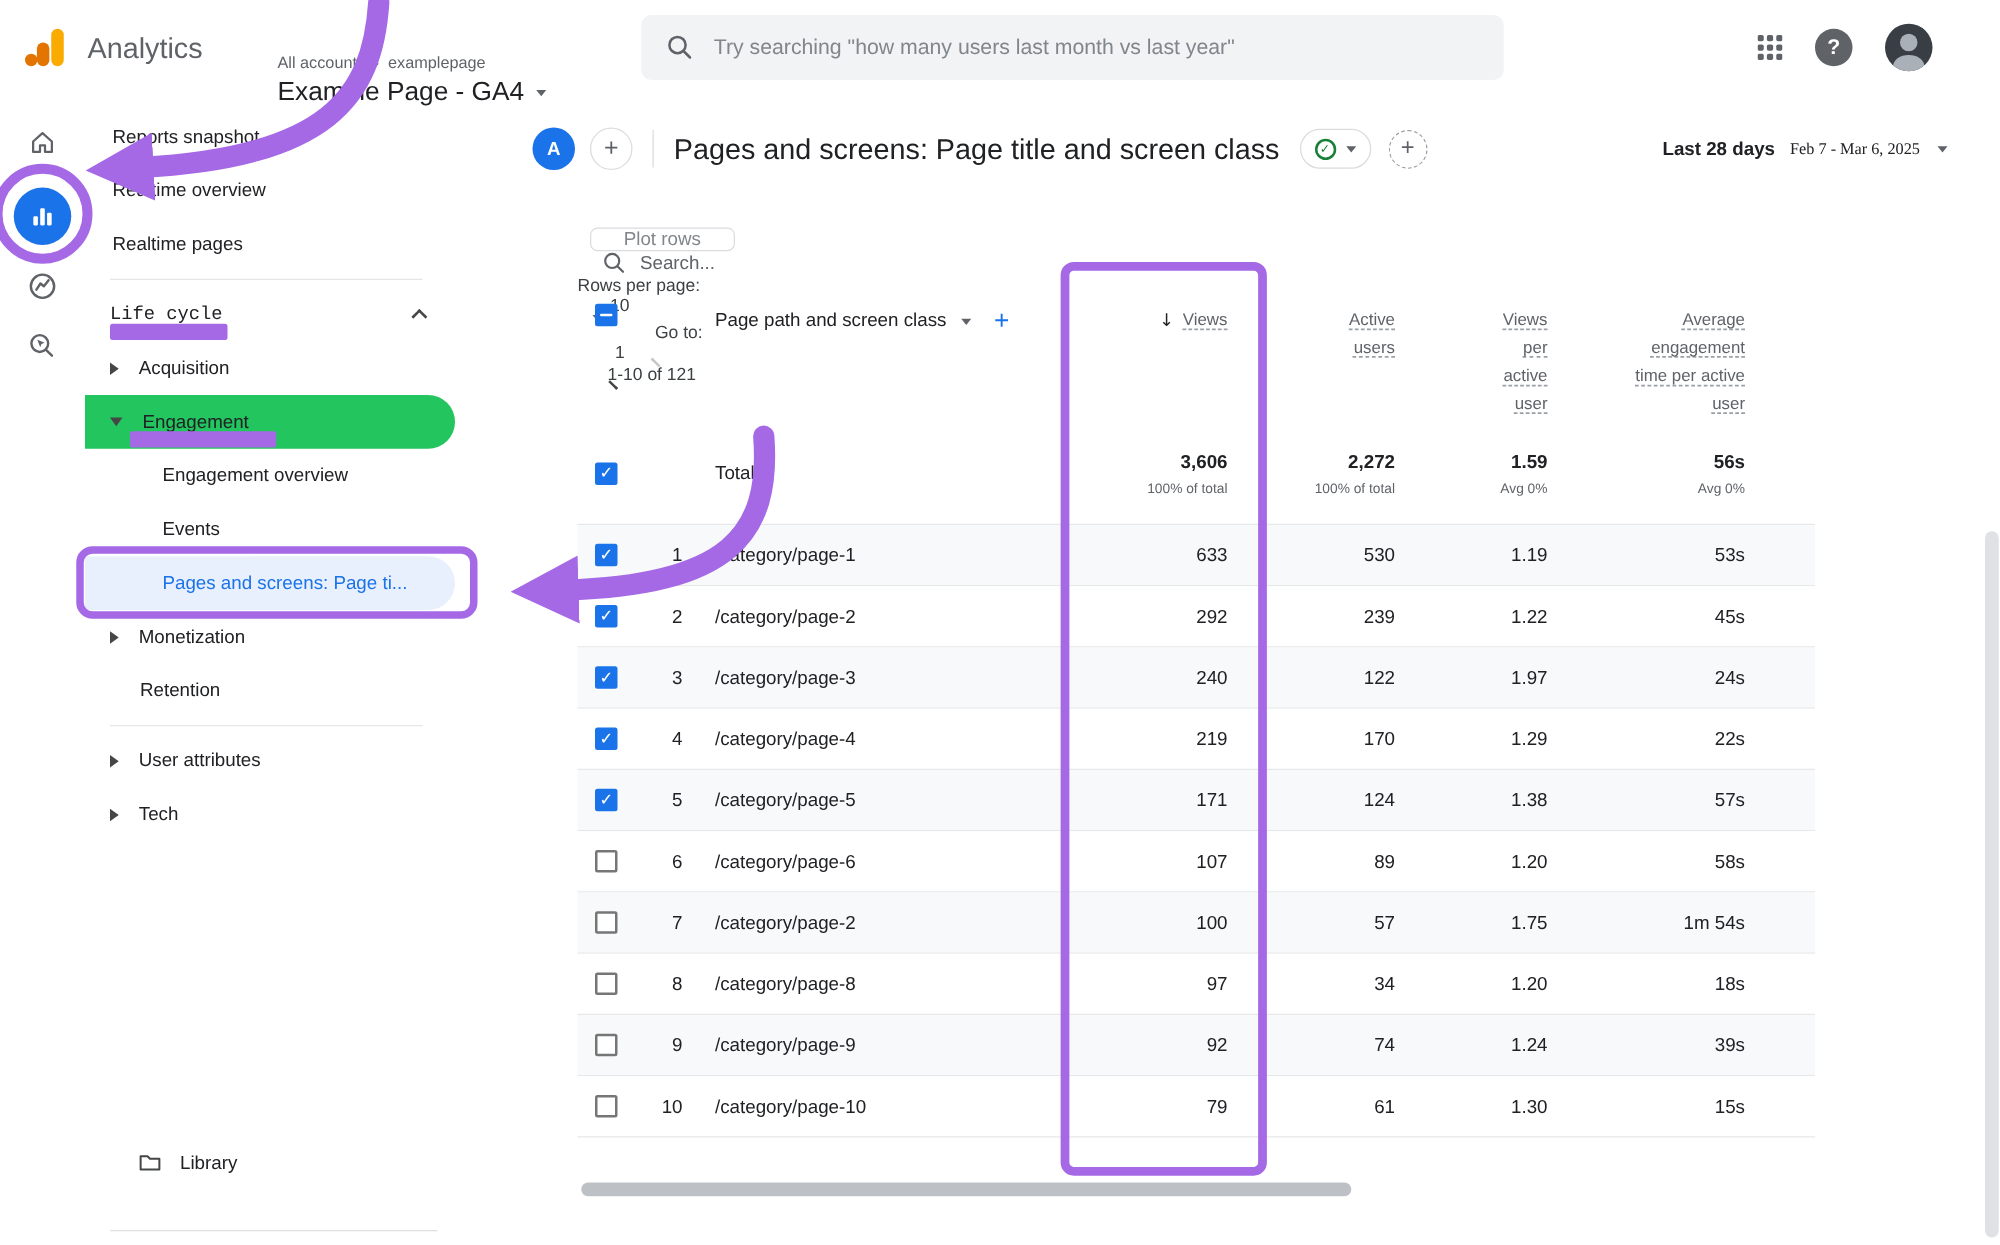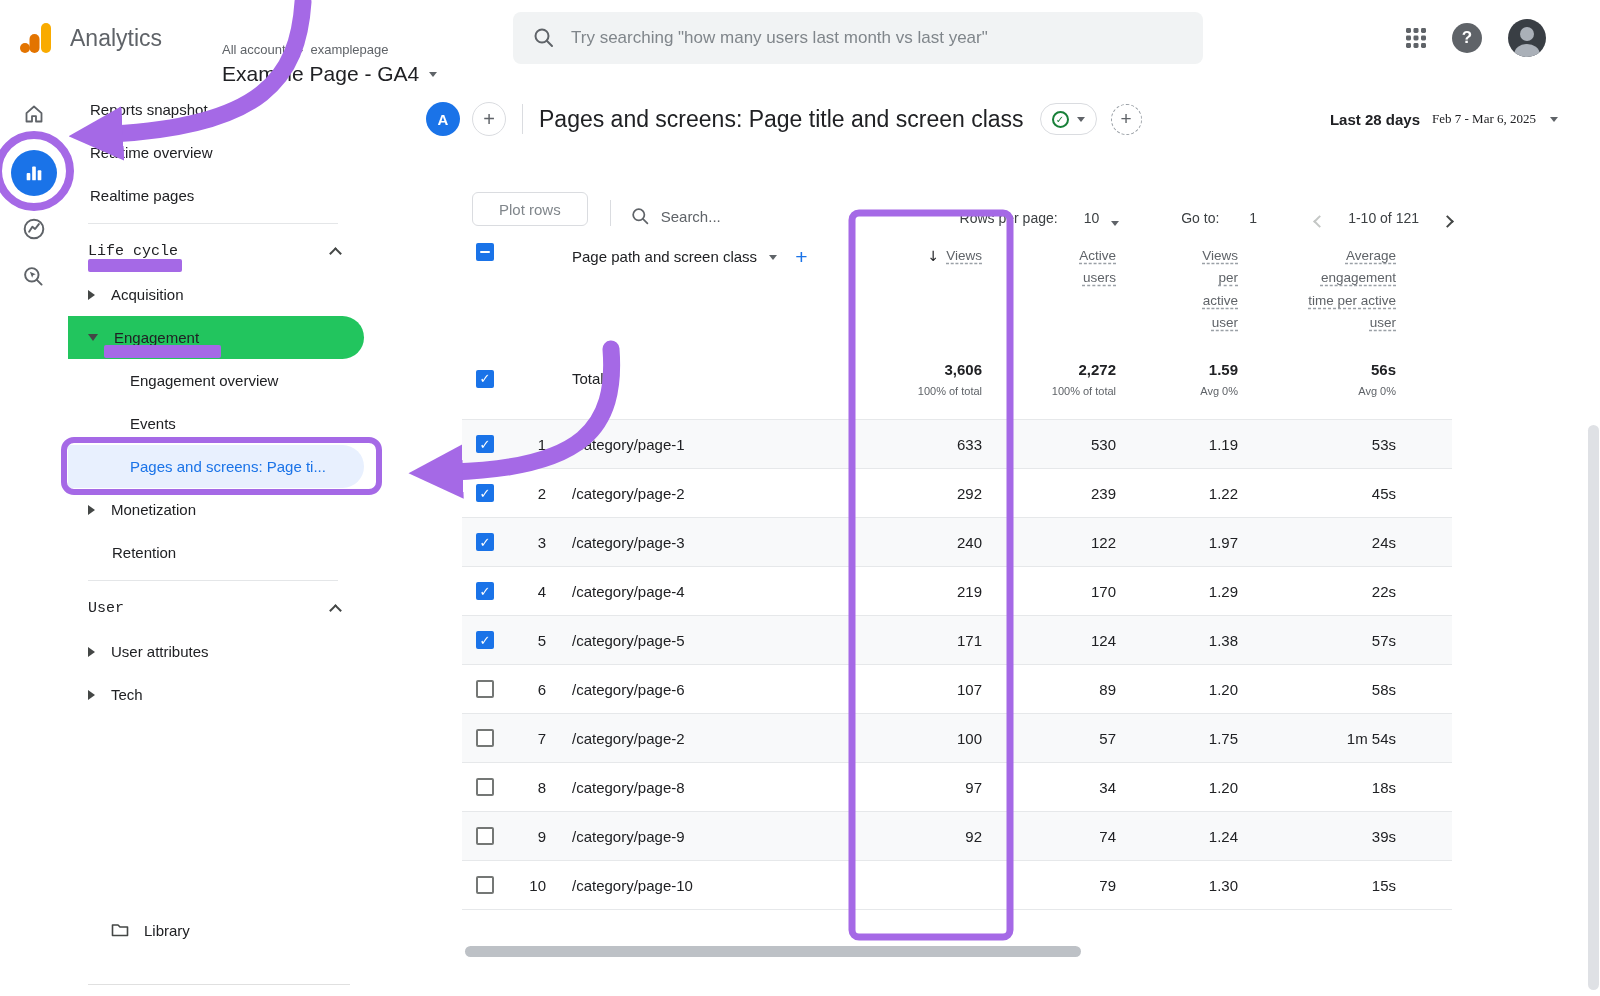--- a/index.html
+++ b/index.html
@@ -75,21 +75,21 @@
   .dashed-plus { width:31px; height:31px; border:1.5px dashed #9aa0a6; border-radius:50%; margin-left:14px;
                  display:flex; align-items:center; justify-content:center; }
   .dashed-plus::after { content:"+"; color:#5f6368; font-size:19px; }
   .rh-spacer { flex:1; }
   .date-label { font-size:15px; font-weight:700; margin-right:12px; white-space:nowrap; }
   .date-range { font-size:13px; white-space:nowrap;font-family:Liberation Serif, serif; }
   .date-caret { margin-left:14px; }
 
   
   .table-area { position:absolute; left:462px; top:182px; width:990px; }
-  .toolbar { height:44px; display:flex; align-items:flex-end; font-size:14px; color:#3c4043; }
+  .toolbar { height:44px; display:flex; align-items:flex-start; font-size:14px; color:#3c4043;flex-direction:column; }
   .plot-rows { margin-left:10px; height:34px; padding:0 26px; border:1px solid #dadce0; border-radius:6px;
                background:#fff; color:#80868b; font-size:15px; font-family:inherit; }
   .vdiv3 { width:1px; height:26px; background:#dadce0; margin-left:22px; }
   .tsearch { display:flex; align-items:center; gap:11px; margin-left:20px; color:#5f6368; font-size:15px; }
   .spacer { flex:1; }
   .tvalue { margin-left:26px; }
   .tb-caret { margin-left:12px; }
   .gap-go { margin-left:62px; }
   .goto-val { margin-left:30px; }
   .pchev.left { margin-left:58px; }
@@ -243,24 +243,20 @@
     <span>Pages and screens: Page ti...</span>
   </div>
   <div class="nav-item nav-exp">
     <span class="tri-right"></span>
     <span>Monetization</span>
   </div>
   <div class="nav-item nav-retention">
     <span>Retention</span>
   </div>
   <div class="nav-divider"></div>
-  <div class="nav-item nav-section">
-    <span>User</span>
-    <span class="chev-up"></span>
-  </div>
   <div class="nav-item nav-exp">
     <span class="tri-right"></span>
     <span>User attributes</span>
   </div>
   <div class="nav-item nav-exp">
     <span class="tri-right"></span>
     <span>Tech</span>
   </div>
 </nav>
 
@@ -468,20 +464,21 @@
     <div class="cell num col-avg">39s</div>
   </div>
 
   <div class="trow">
     <div class="cell cb">
           <span class="checkbox unchecked"></span>
         </div>
     <div class="cell rank">10</div>
     <div class="cell path">/category/page-10</div>
     <div class="cell num col-views">79</div>
+    <div class="cell num col-active">61</div>
     <div class="cell num col-vpu">1.30</div>
     <div class="cell num col-avg">15s</div>
   </div>
 </div>
 </div>
 
 <div class="hscrollbar"></div>
 <div class="vscrollbar"></div>
 
 <svg class="annotations" viewBox="0 0 1600 996">

